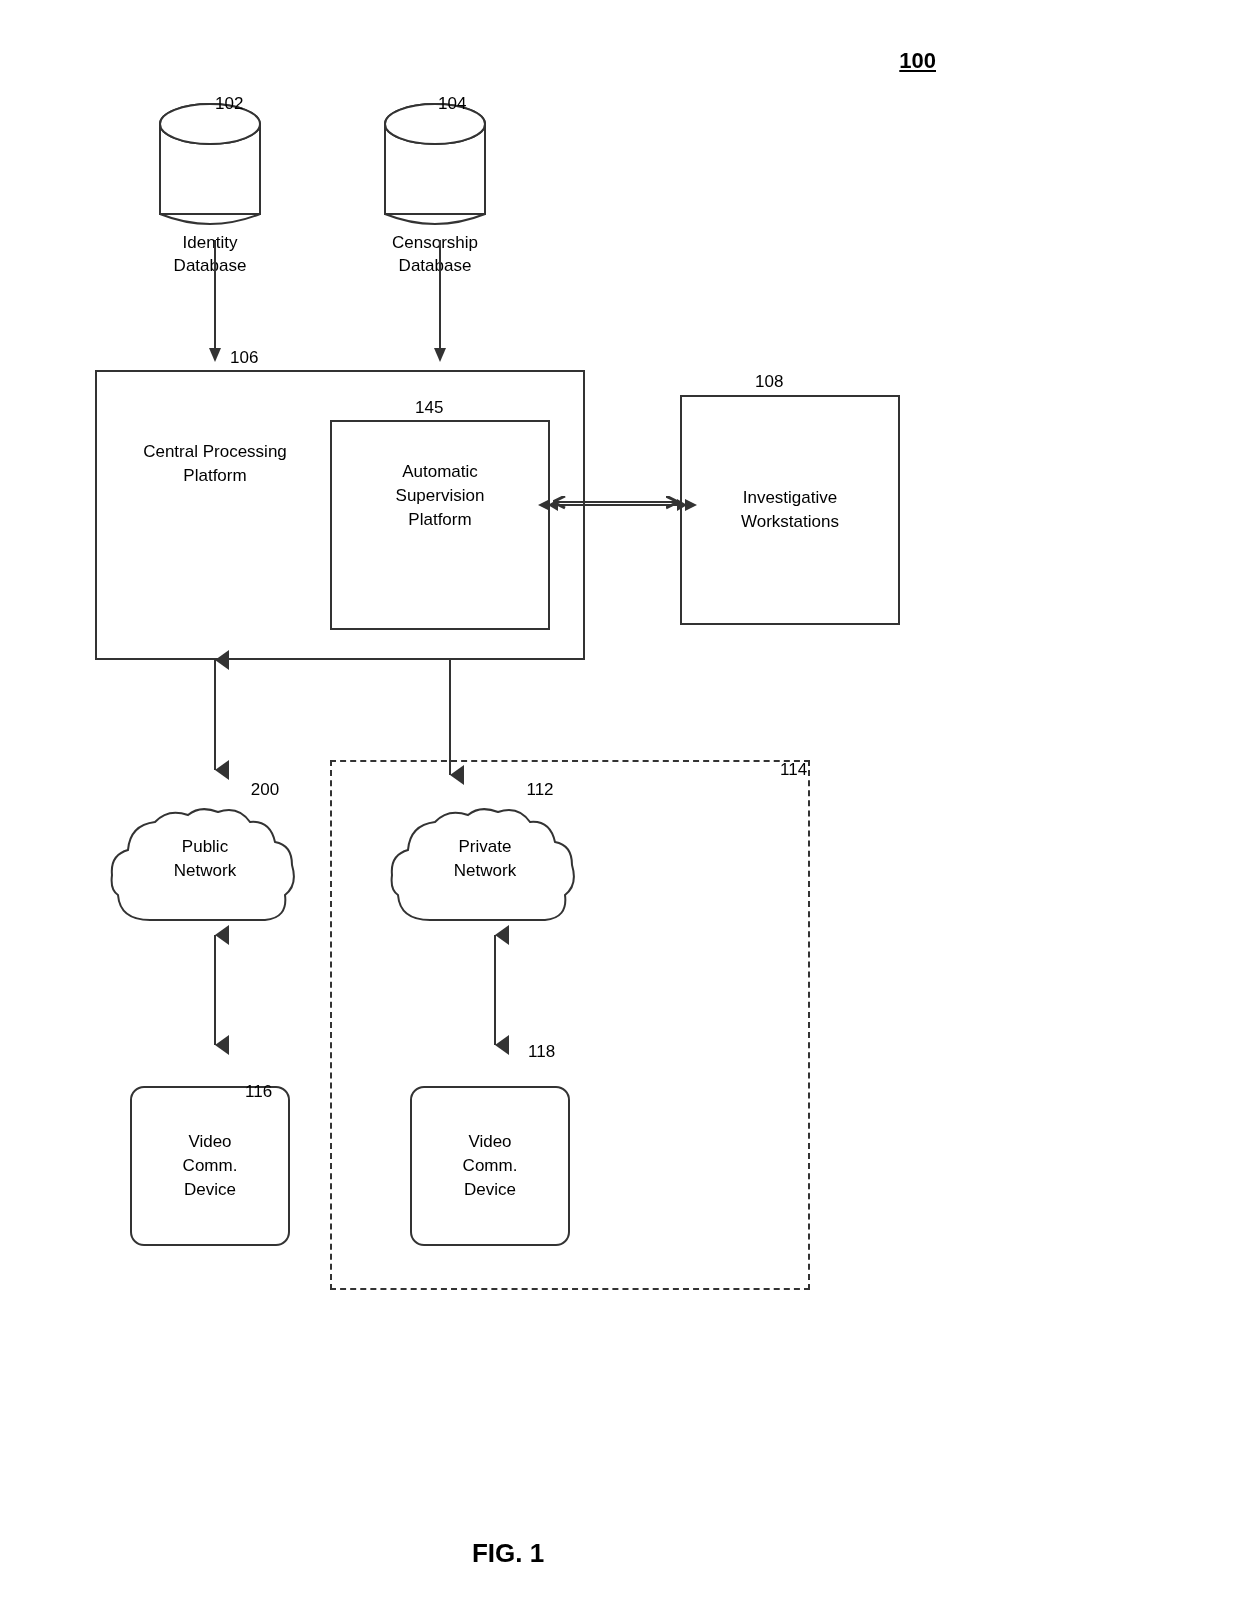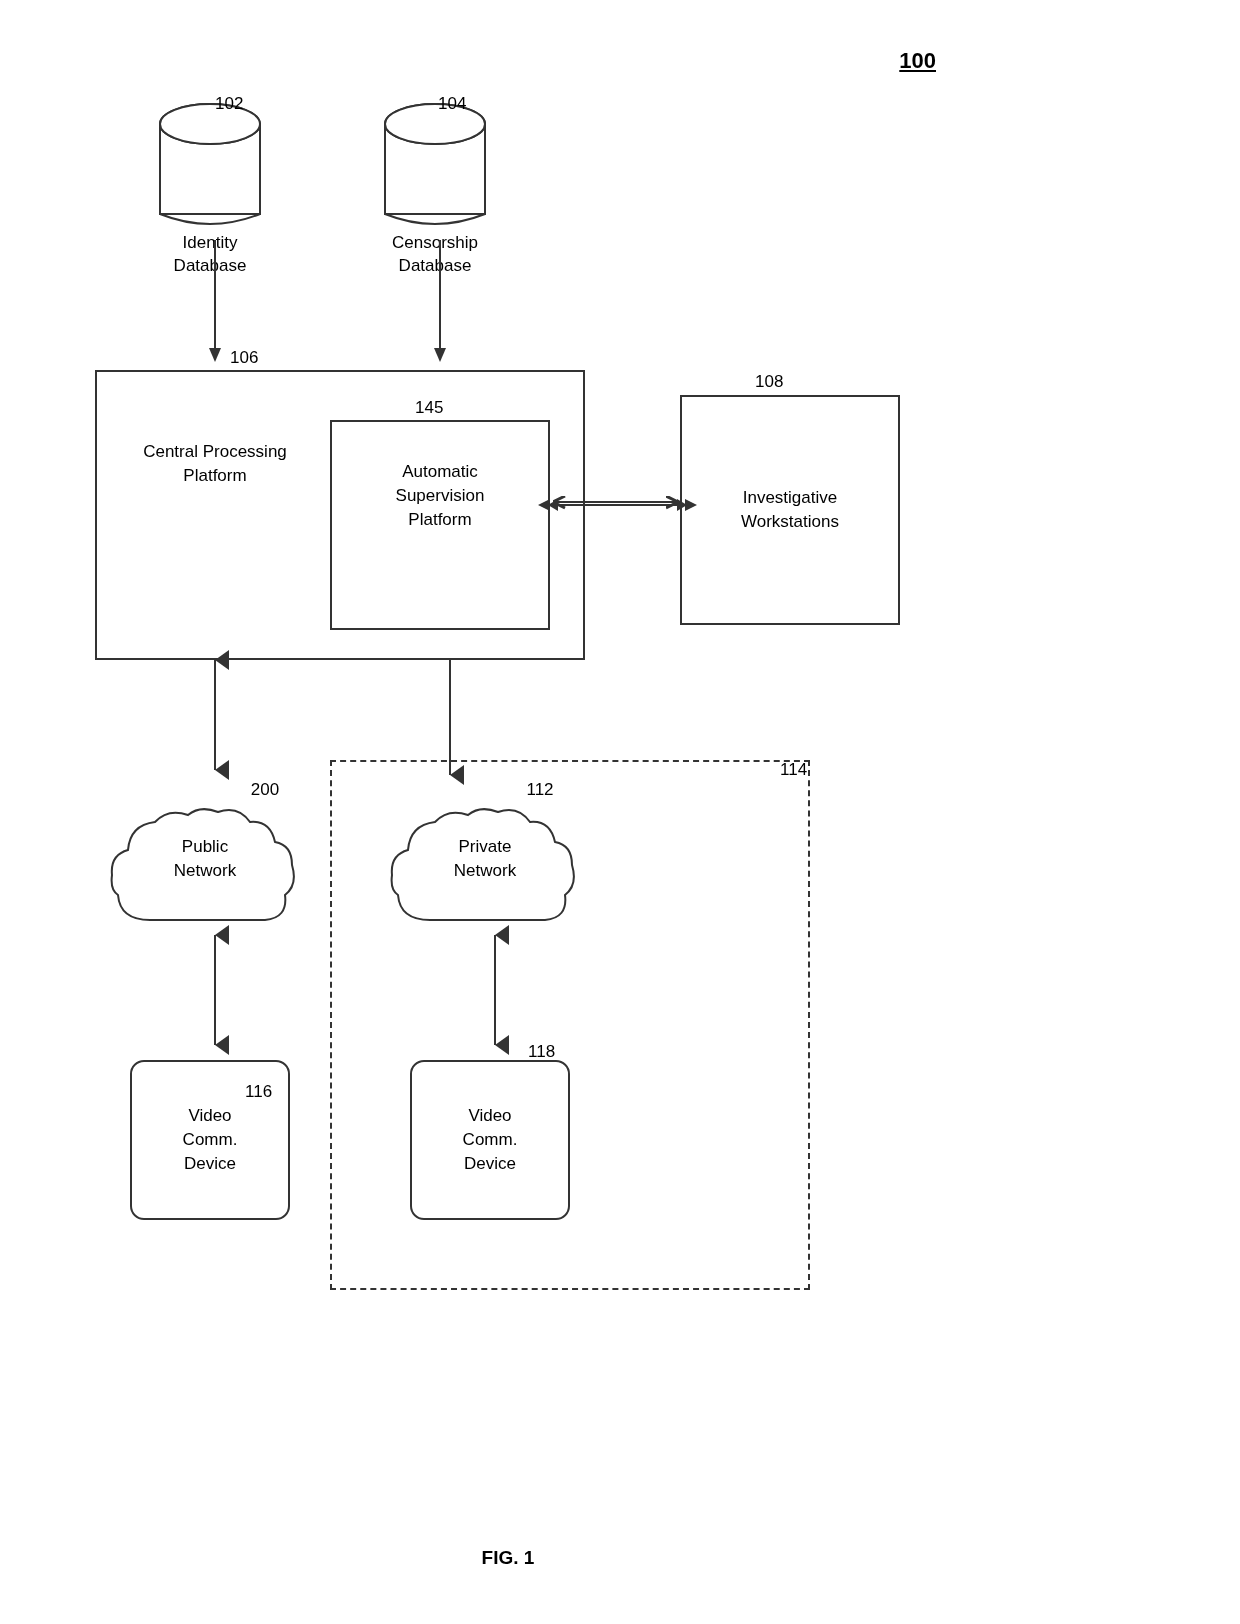--- a/index.html
+++ b/index.html
@@ -53,20 +53,21 @@
       align-items: center;
       justify-content: center;
       text-align: center;
       font-size: 17px;
       line-height: 1.4;
       background: #fff;
     }
 
     .rect-box.rounded {
       border-radius: 14px;
+      margin-top: 26px;
     }
 
     .rect-box.dashed {
       border: 2.5px dashed #333;
     }
 
     
     .arrow-svg {
       position: absolute;
       overflow: visible;
@@ -86,21 +87,21 @@
       flex-direction: column;
       align-items: center;
     }
 
     
     .fig-caption {
       position: absolute;
       bottom: 55px;
       left: 50%;
       transform: translateX(-50%);
-      font-size: 19px;
+      font-size: 26px;
       font-weight: bold;
       text-align: right;
     }
   </style>
 </head>
 <body>
 
 <div class="diagram-container">
 
   <div class="fig-number">100</div>

